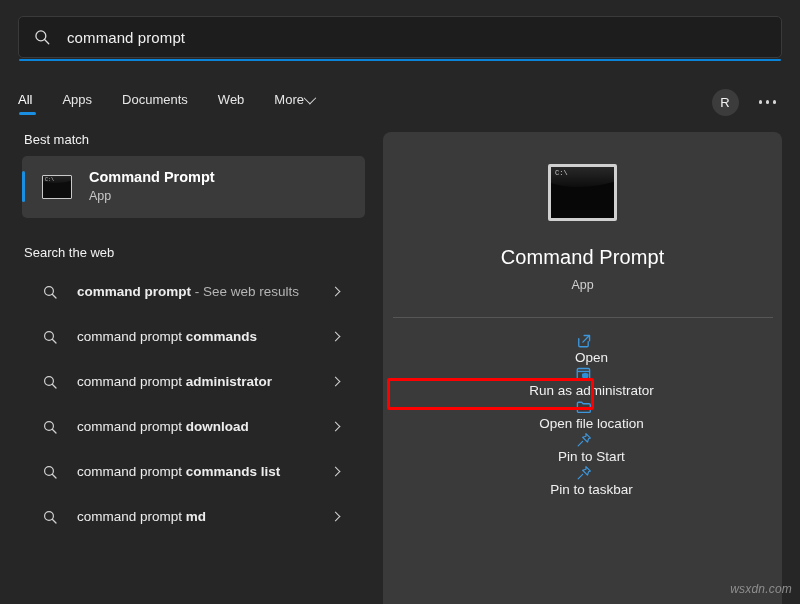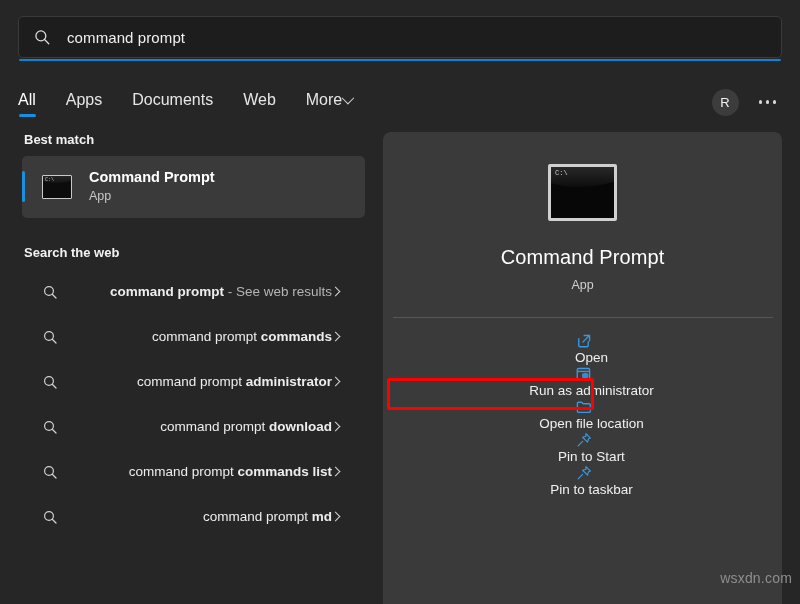--- a/index.html
+++ b/index.html
@@ -62,21 +62,21 @@
     position: absolute;
     left: 18px;
     top: 80px;
     width: 764px;
     height: 44px;
     display: flex;
     align-items: center;
   }
   .tab {
     position: relative;
-    font-size: 16px;
+    font-size: 13px;
     color: #e6e6e6;
     margin-right: 30px;
     padding-bottom: 5px;
     cursor: default;
     white-space: nowrap;
   }
   .tab.active { color: #ffffff; }
   .tab.active::after {
     content: "";
     position: absolute;
@@ -125,21 +125,21 @@
   
   .left-col {
     position: absolute;
     left: 0;
     top: 132px;
     width: 383px;
     height: 472px;
   }
   .section-head {
     font-size: 13px;
-    font-weight: bold;
+    font-weight: normal;
     color: #f2f2f2;
     margin-left: 24px;
     margin-bottom: 9px;
   }
   .best-match-card {
     position: relative;
     margin: 0 18px 0 22px;
     height: 62px;
     background: #3a3a3a;
     border-radius: 5px;
@@ -193,21 +193,20 @@
   .web-head { margin-top: 27px; }
 
   .suggestion {
     height: 45px;
     margin: 0 18px 0 22px;
     display: flex;
     align-items: center;
     padding-left: 20px;
     padding-right: 12px;
     border-radius: 4px;
-    text-align: right;
   }
   .sugg-icon {
     width: 16px;
     height: 16px;
     flex: 0 0 16px;
     margin-right: 19px;
     opacity: .92;
   }
   .sugg-text {
     font-size: 13.5px;
@@ -323,24 +322,25 @@
     height: 32px;
     border: 3.5px solid #fe0000;
     border-radius: 2px;
     pointer-events: none;
   }
 
   
   .watermark {
     position: absolute;
     right: 8px;
-    bottom: 18px;
-    font-size: 14px;
+    bottom: 8px;
+    font-size: 12px;
     color: #8e8e8e;
     letter-spacing: .2px;
+    font-style: italic;
   }
 </style>
 </head>
 <body>
 
 <div class="search-wrap">
   <div class="search-box">
     <svg class="search-icon" viewBox="0 0 24 24" fill="none">
       <circle cx="10.5" cy="10.5" r="6.6" stroke="#e8e8e8" stroke-width="1.7"></circle>
       <line x1="15.4" y1="15.4" x2="21" y2="21" stroke="#e8e8e8" stroke-width="1.7" stroke-linecap="round"></line>

